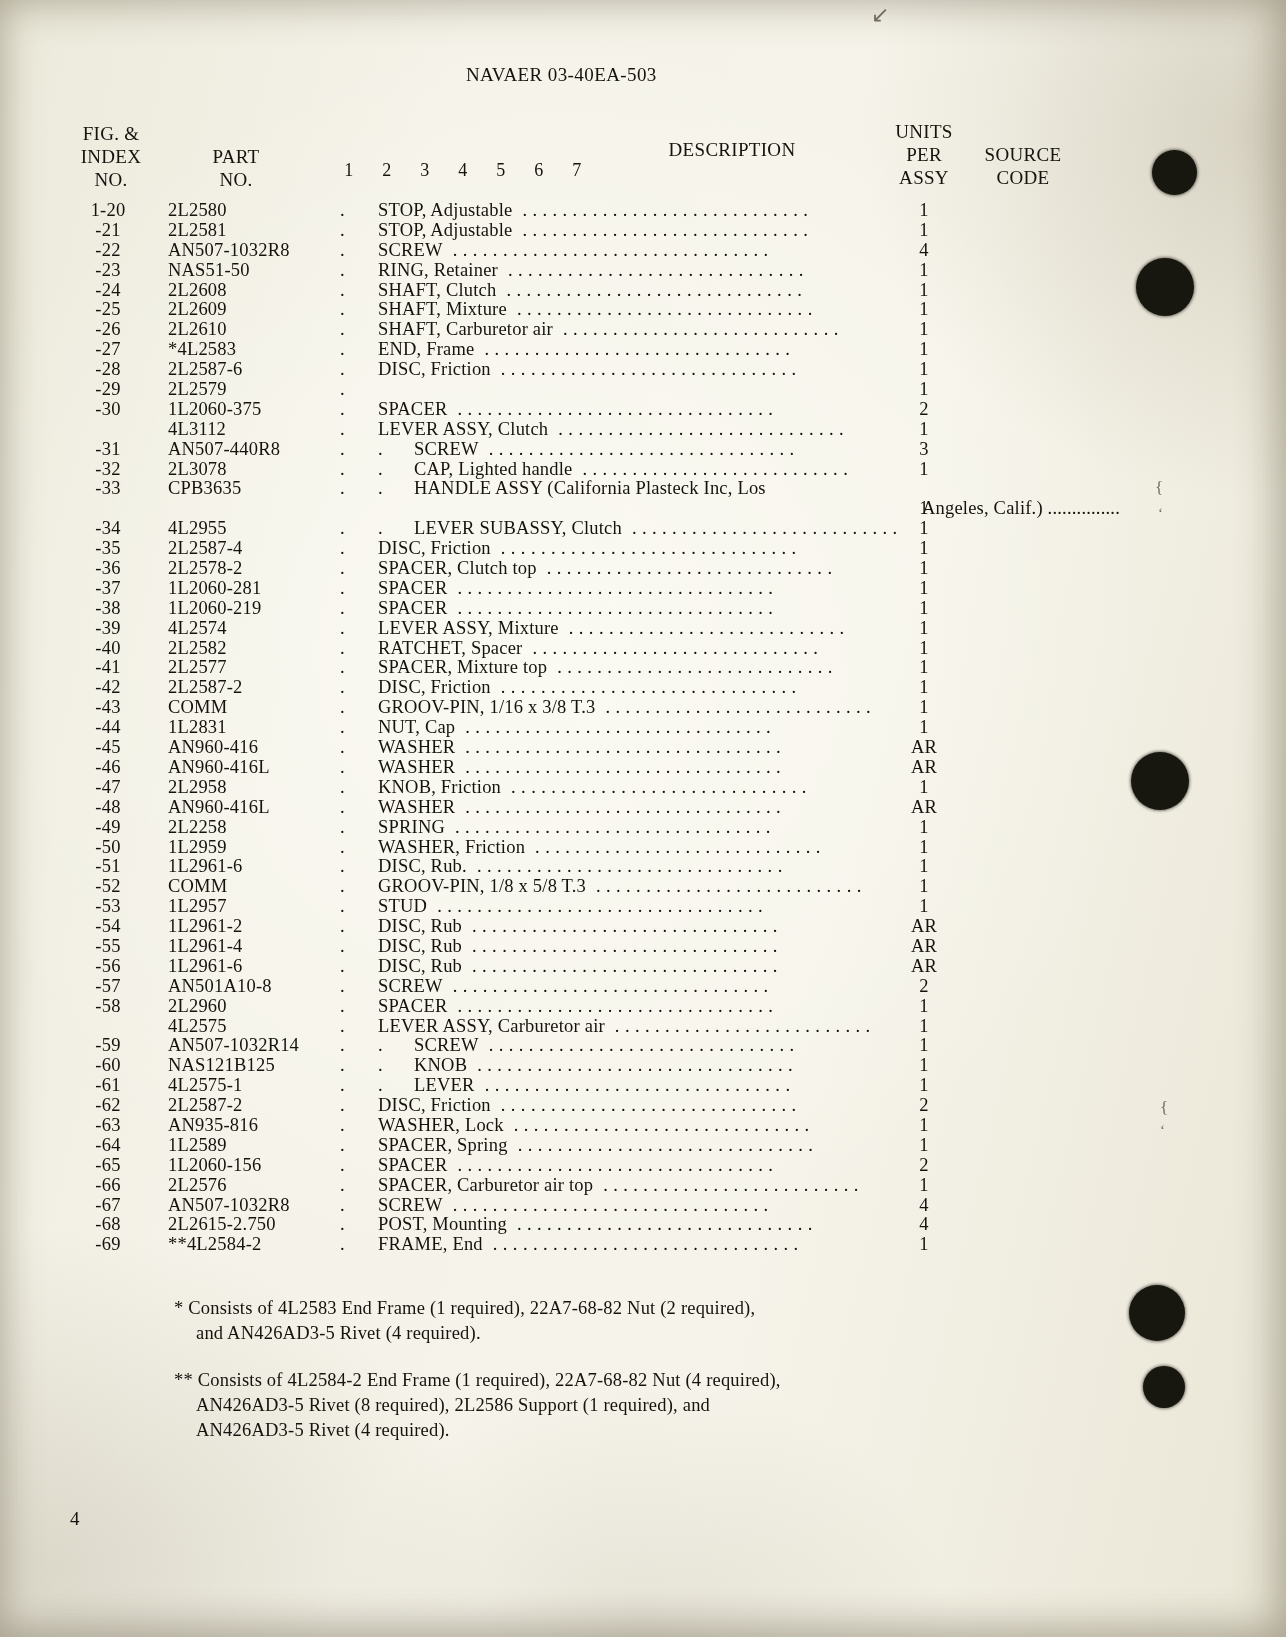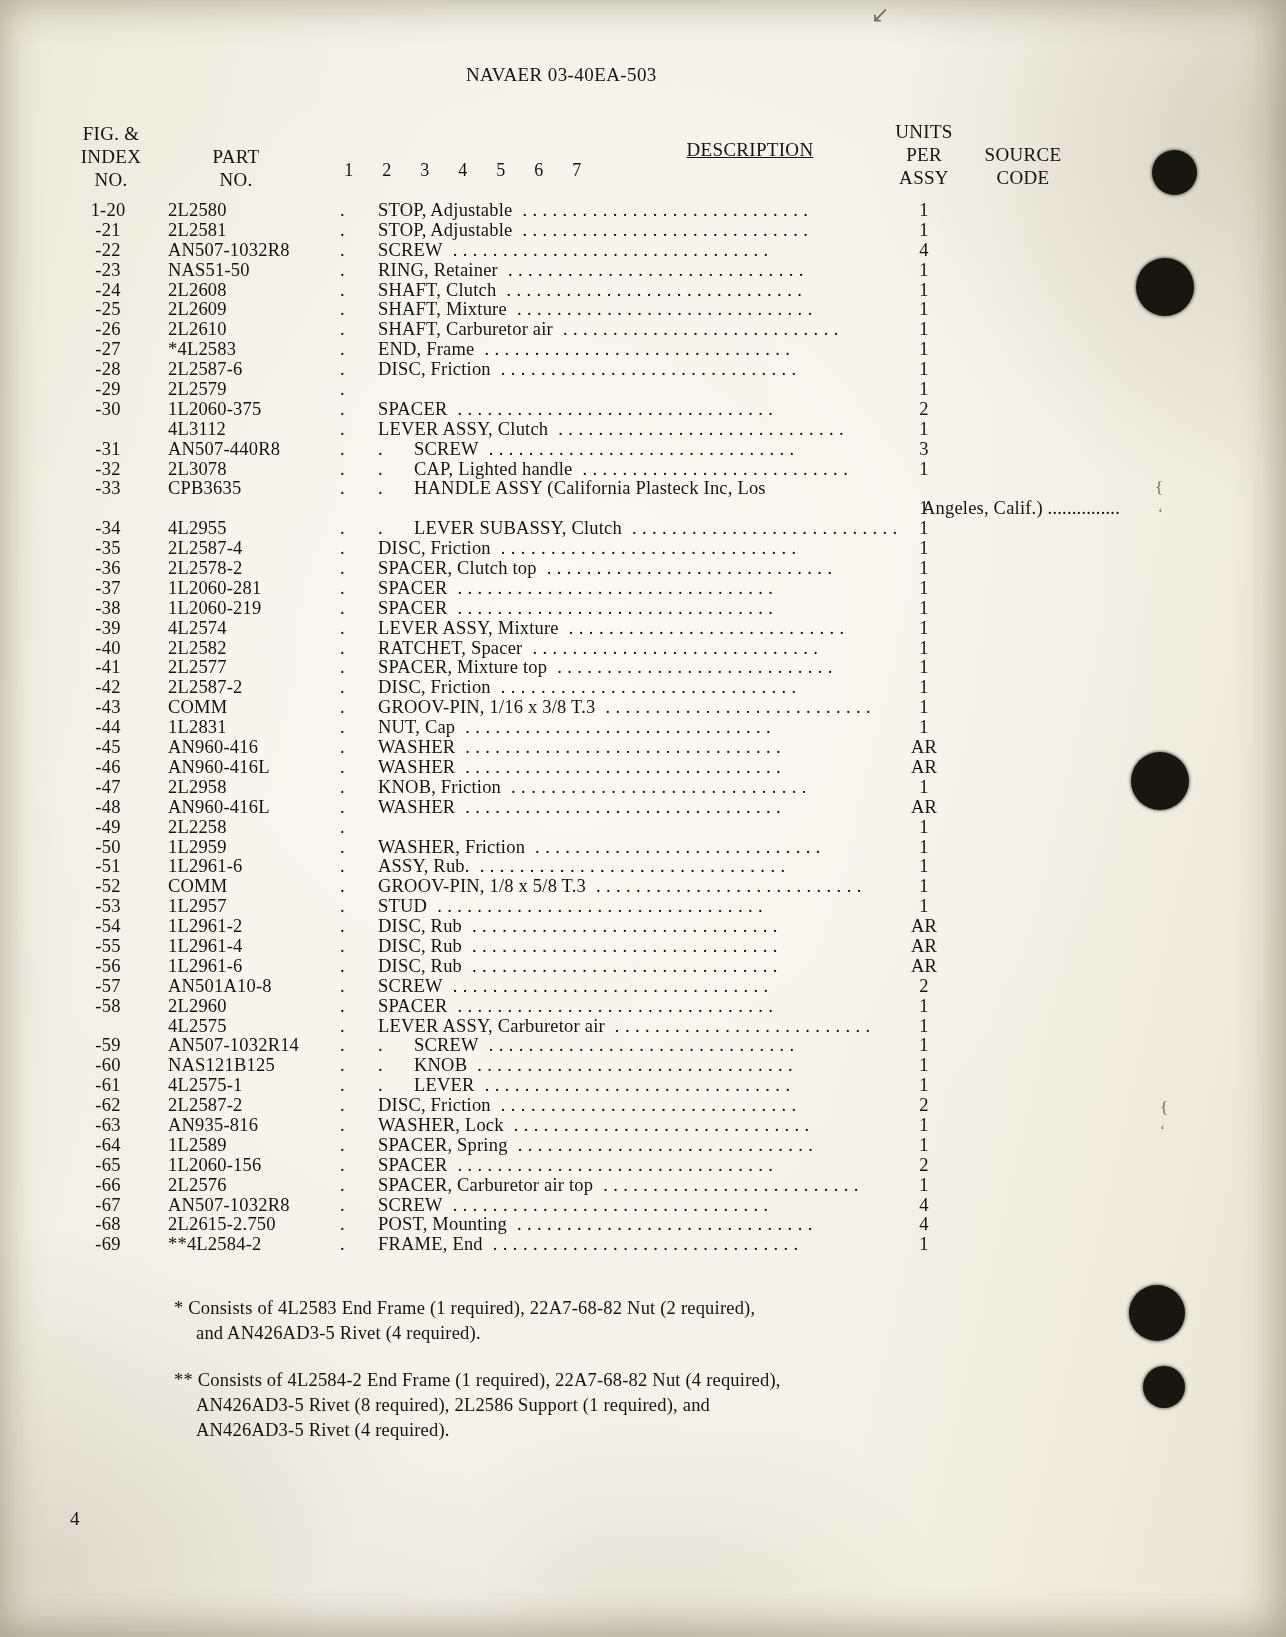--- a/index.html
+++ b/index.html
@@ -69,21 +69,21 @@
   .col-head {
     position: absolute;
     font-size: 19px;
     line-height: 23px;
     letter-spacing: 0.3px;
     text-align: center;
     white-space: pre-line;
   }
   #head-fig   { left: 68px;  top: 122px; width: 86px; }
   #head-part  { left: 188px; top: 145px; width: 96px; }
-  #head-desc  { left: 604px; top: 138px; width: 292px; text-decoration: underline; }
+  #head-desc  { left: 586px; top: 138px; width: 292px; }
   #head-units { left: 884px; top: 120px; width: 80px; }
   #head-src   { left: 968px; top: 143px; width: 110px; }
 
   .level-nums {
     position: absolute;
     left: 330px;
     top: 160px;
     width: 268px;
     font-size: 18px;
     letter-spacing: 0.3px;
@@ -465,36 +465,37 @@
           <div class="c-part">AN960-416L</div>
           <div class="c-dots"><i>.</i></div>
           <div class="c-desc"><span>WASHER</span><span class="leader"> ................................</span></div>
           <div class="c-units">AR</div>
           <div class="c-source"></div>
         </div>
         <div class="row">
           <div class="c-index">-49</div>
           <div class="c-part">2L2258</div>
           <div class="c-dots"><i>.</i></div>
+          <div class="c-desc"><span>SPRING</span><span class="leader"> ................................</span></div>
           <div class="c-units">1</div>
           <div class="c-source"></div>
         </div>
         <div class="row">
           <div class="c-index">-50</div>
           <div class="c-part">1L2959</div>
           <div class="c-dots"><i>.</i></div>
           <div class="c-desc"><span>WASHER, Friction</span><span class="leader"> .............................</span></div>
           <div class="c-units">1</div>
           <div class="c-source"></div>
         </div>
         <div class="row">
           <div class="c-index">-51</div>
           <div class="c-part">1L2961-6</div>
           <div class="c-dots"><i>.</i></div>
-          <div class="c-desc"><span>ASSY, Rub.</span><span class="leader"> ...............................</span></div>
+          <div class="c-desc"><span>DISC, Rub.</span><span class="leader"> ...............................</span></div>
           <div class="c-units">1</div>
           <div class="c-source"></div>
         </div>
         <div class="row">
           <div class="c-index">-52</div>
           <div class="c-part">COMM</div>
           <div class="c-dots"><i>.</i></div>
           <div class="c-desc"><span>GROOV-PIN, 1/8 x 5/8 T.3</span><span class="leader"> ...........................</span></div>
           <div class="c-units">1</div>
           <div class="c-source"></div>

